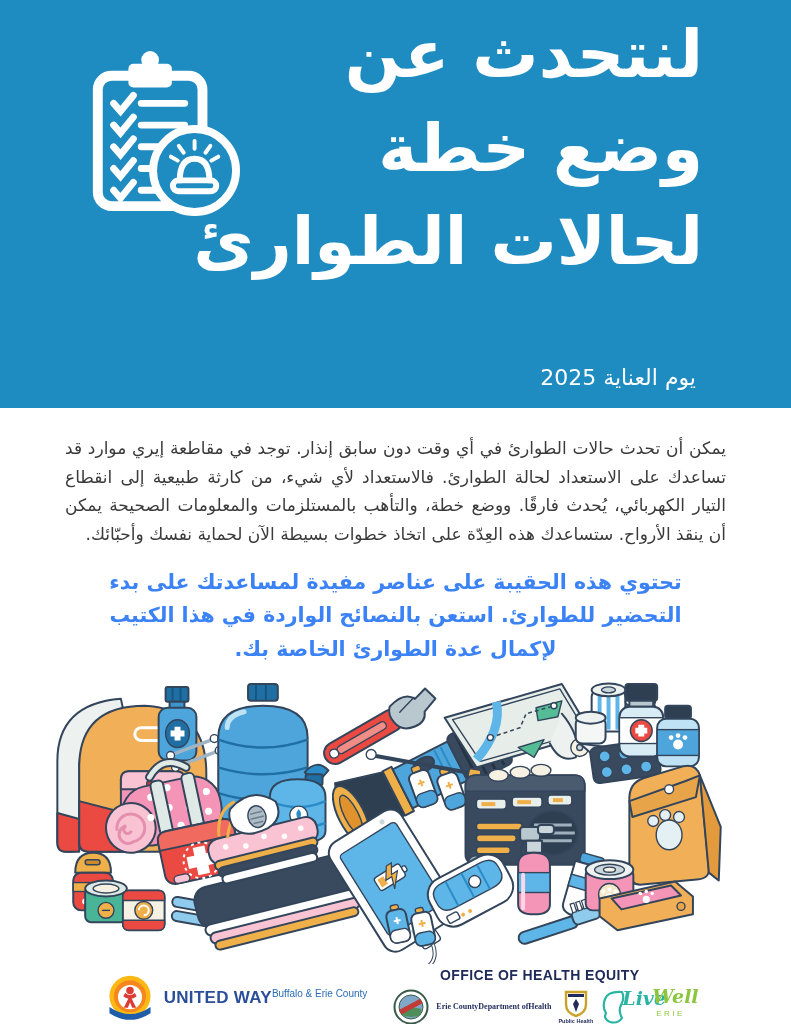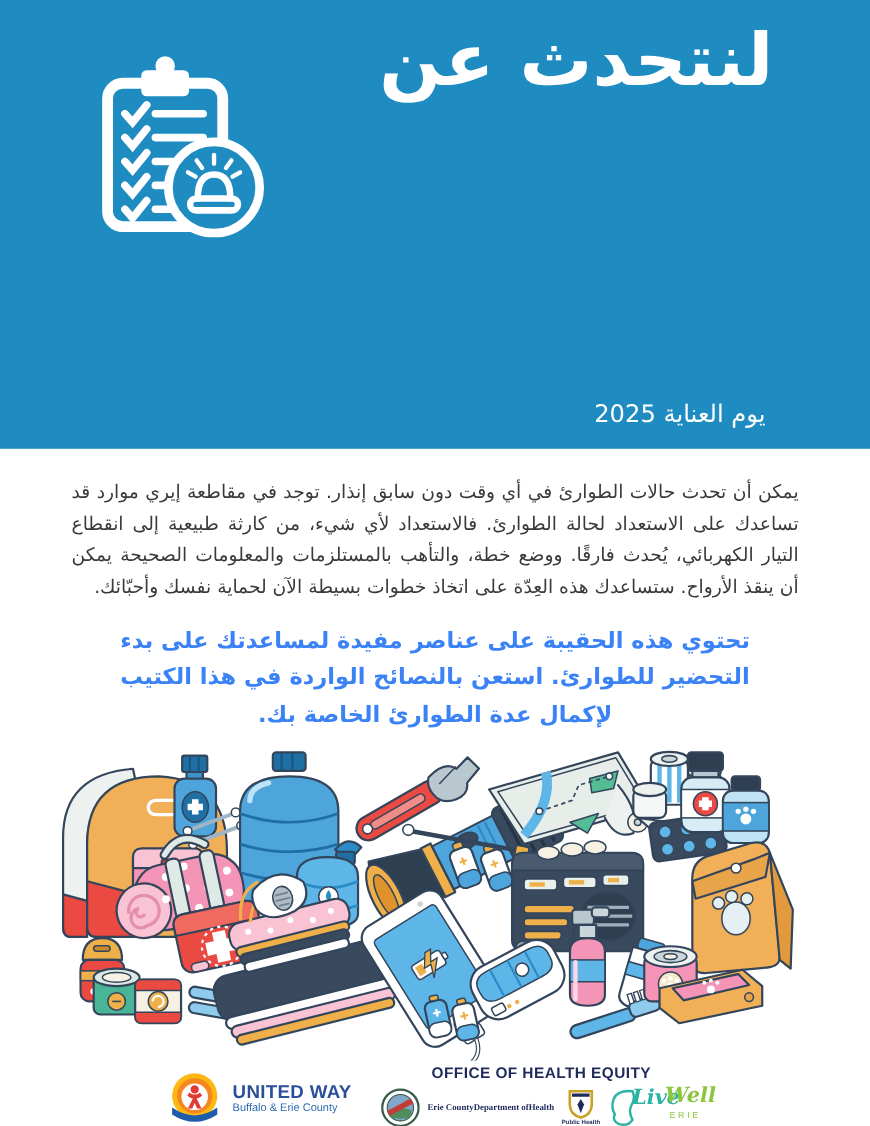--- a/index.html
+++ b/index.html
@@ -16,21 +16,21 @@
              font-size:17px;line-height:1.68;}
   .bold-text{direction:rtl;text-align:center;margin:18px 100px 0 100px;color:#3b82f6;
              font-weight:bold;font-size:20.5px;line-height:1.62;}
   
   .kit{display:block;margin:10px auto 0 auto;width:752px;height:288px;}
   .kit .o{stroke:#33455B;stroke-width:2;stroke-linejoin:round;stroke-linecap:round;}
   .kit .t{stroke:#33455B;stroke-width:1.4;stroke-linejoin:round;stroke-linecap:round;}
   
   .footer{display:flex;justify-content:center;align-items:center;gap:26px;margin-top:2px;height:64px;}
   .uw{display:flex;align-items:center;gap:9px;}
-  .uw-text{display:flex;flex-direction:column;line-height:1.12;}
+  .uw-text{display:flex;flex-direction:row;line-height:1.12;}
   .uw-name{font-family:"Liberation Sans",sans-serif;font-weight:bold;font-size:17px;color:#2B4E9B;letter-spacing:.3px;}
   .uw-region{font-family:"Liberation Sans",sans-serif;font-size:10px;color:#2C6CB4;}
   .ohe{display:flex;flex-direction:column;align-items:center;gap:2px;}
   .ohe-title{font-family:"Liberation Sans",sans-serif;font-weight:bold;font-size:14px;color:#1E2A5A;letter-spacing:.4px;white-space:nowrap;}
   .ohe-row{display:flex;align-items:center;gap:7px;}
   .doh-text{display:flex;flex-direction:row;align-items:center;line-height:1.15;
             font-family:"Liberation Serif","DejaVu Serif",serif;font-weight:bold;font-size:8px;color:#1E2A5A;}
   .ph{display:flex;flex-direction:column;align-items:center;line-height:1;}
   .ph-label{font-family:"Liberation Sans",sans-serif;font-weight:bold;font-size:5.5px;color:#1E2A5A;margin-top:1px;}
   .lw{position:relative;width:86px;height:44px;}
@@ -67,21 +67,21 @@
         <rect x="92" y="134" width="44" height="11" rx="5.5" stroke-width="6"></rect>
         <g stroke-width="4">
           <line x1="114" y1="94" x2="114" y2="102"></line>
           <line x1="98" y1="99" x2="103" y2="106"></line>
           <line x1="130" y1="99" x2="125" y2="106"></line>
           <line x1="90" y1="110" x2="97" y2="114"></line>
           <line x1="138" y1="110" x2="131" y2="114"></line>
         </g>
       </g>
     </svg>
-    <h1 class="hero-title"><span>لنتحدث عن</span><br><br></h1>
+    <h1 class="hero-title"><span>لنتحدث عن</span><br><span>وضع خطة</span><br><span>لحالات الطوارئ</span></h1>
     <div class="hero-subtitle">يوم العناية 2025</div>
   </header>
 
   <main>
     <p class="body-text" lang="ar">يمكن أن تحدث حالات الطوارئ في أي وقت دون سابق إنذار. توجد في مقاطعة إيري موارد قد تساعدك على الاستعداد لحالة الطوارئ. فالاستعداد لأي شيء، من كارثة طبيعية إلى انقطاع التيار الكهربائي، يُحدث فارقًا. ووضع خطة، والتأهب بالمستلزمات والمعلومات الصحيحة يمكن أن ينقذ الأرواح. ستساعدك هذه العِدّة على اتخاذ خطوات بسيطة الآن لحماية نفسك وأحبّائك.</p>
     <p class="bold-text" lang="ar">تحتوي هذه الحقيبة على عناصر مفيدة لمساعدتك على بدء التحضير للطوارئ. استعن بالنصائح الواردة في هذا الكتيب لإكمال عدة الطوارئ الخاصة بك.</p>
 
     <svg class="kit" viewBox="0 0 750 290" aria-hidden="true">
 
       <g>

